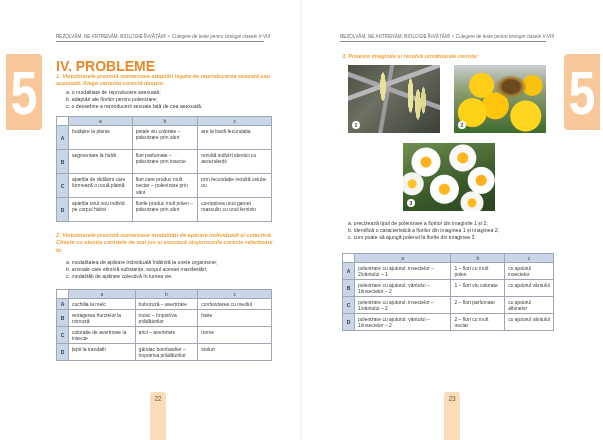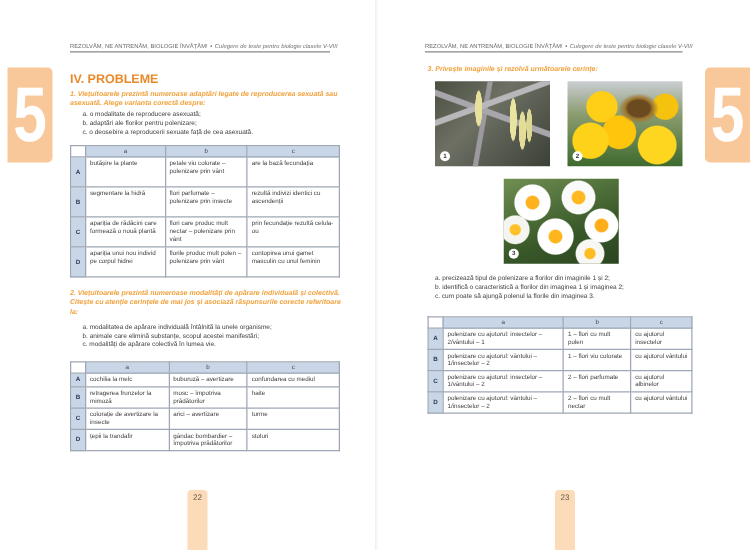--- a/index.html
+++ b/index.html
@@ -16,21 +16,21 @@
   .page.left .running-head { left: 56px; width: 208px; }
   .page.right .running-head { left: 38px; width: 206px; text-align: right; }
   .running-head .sep { margin: 0 2px; }
   .running-head .sub { font-style: italic; }
 
   .chapter-tab { position: absolute; width: 36px; height: 76px; background: #f9c89a; border-radius: 4px; }
   .page.left .chapter-tab { left: 6px; top: 54px; border-top-left-radius: 0; border-bottom-left-radius: 0; }
   .page.right .chapter-tab { left: 262px; top: 54px; border-top-right-radius: 0; border-bottom-right-radius: 0; }
   .chapter-tab .num { position: absolute; left: 0; right: 0; top: 4px; text-align: center; font-family: "Liberation Sans", sans-serif; font-weight: bold; color: #ffffff; font-size: 62px; line-height: 70px; transform: scaleX(0.78); }
 
-  .section-title { position: absolute; left: 56px; top: 58px; font-size: 10px; font-weight: bold; color: #e8892a; }
+  .section-title { position: absolute; left: 56px; top: 58px; font-size: 14px; font-weight: bold; color: #e8892a; }
 
   .question { position: absolute; font-size: 5.6px; font-weight: bold; font-style: italic; color: #f0a23c; line-height: 7.4px; }
   .q1 { left: 56px; top: 73px; width: 222px; }
   .q2 { left: 56px; top: 232px; width: 222px; }
   .q3 { left: 40px; top: 53px; width: 220px; }
 
   .list { position: absolute; font-size: 5.2px; color: #3d3d3d; line-height: 7.2px; }
   .l1 { left: 66px; top: 89px; }
   .l2 { left: 66px; top: 259px; }
   .l3 { left: 46px; top: 220px; }

